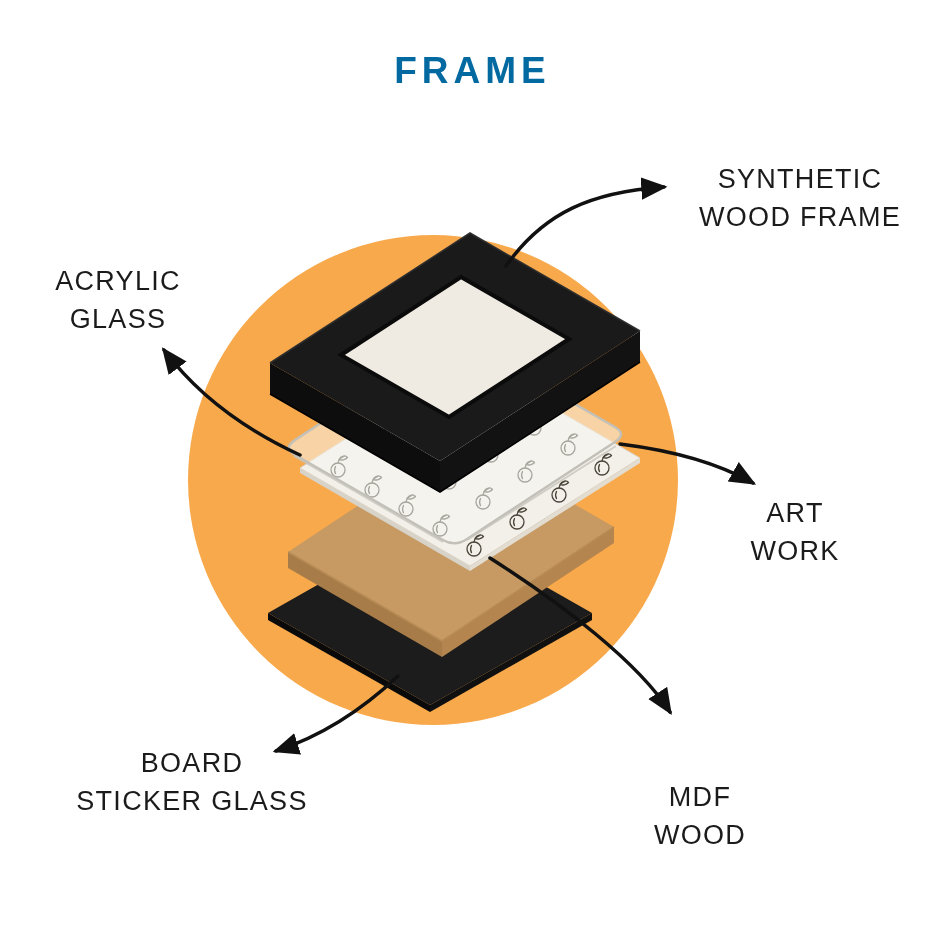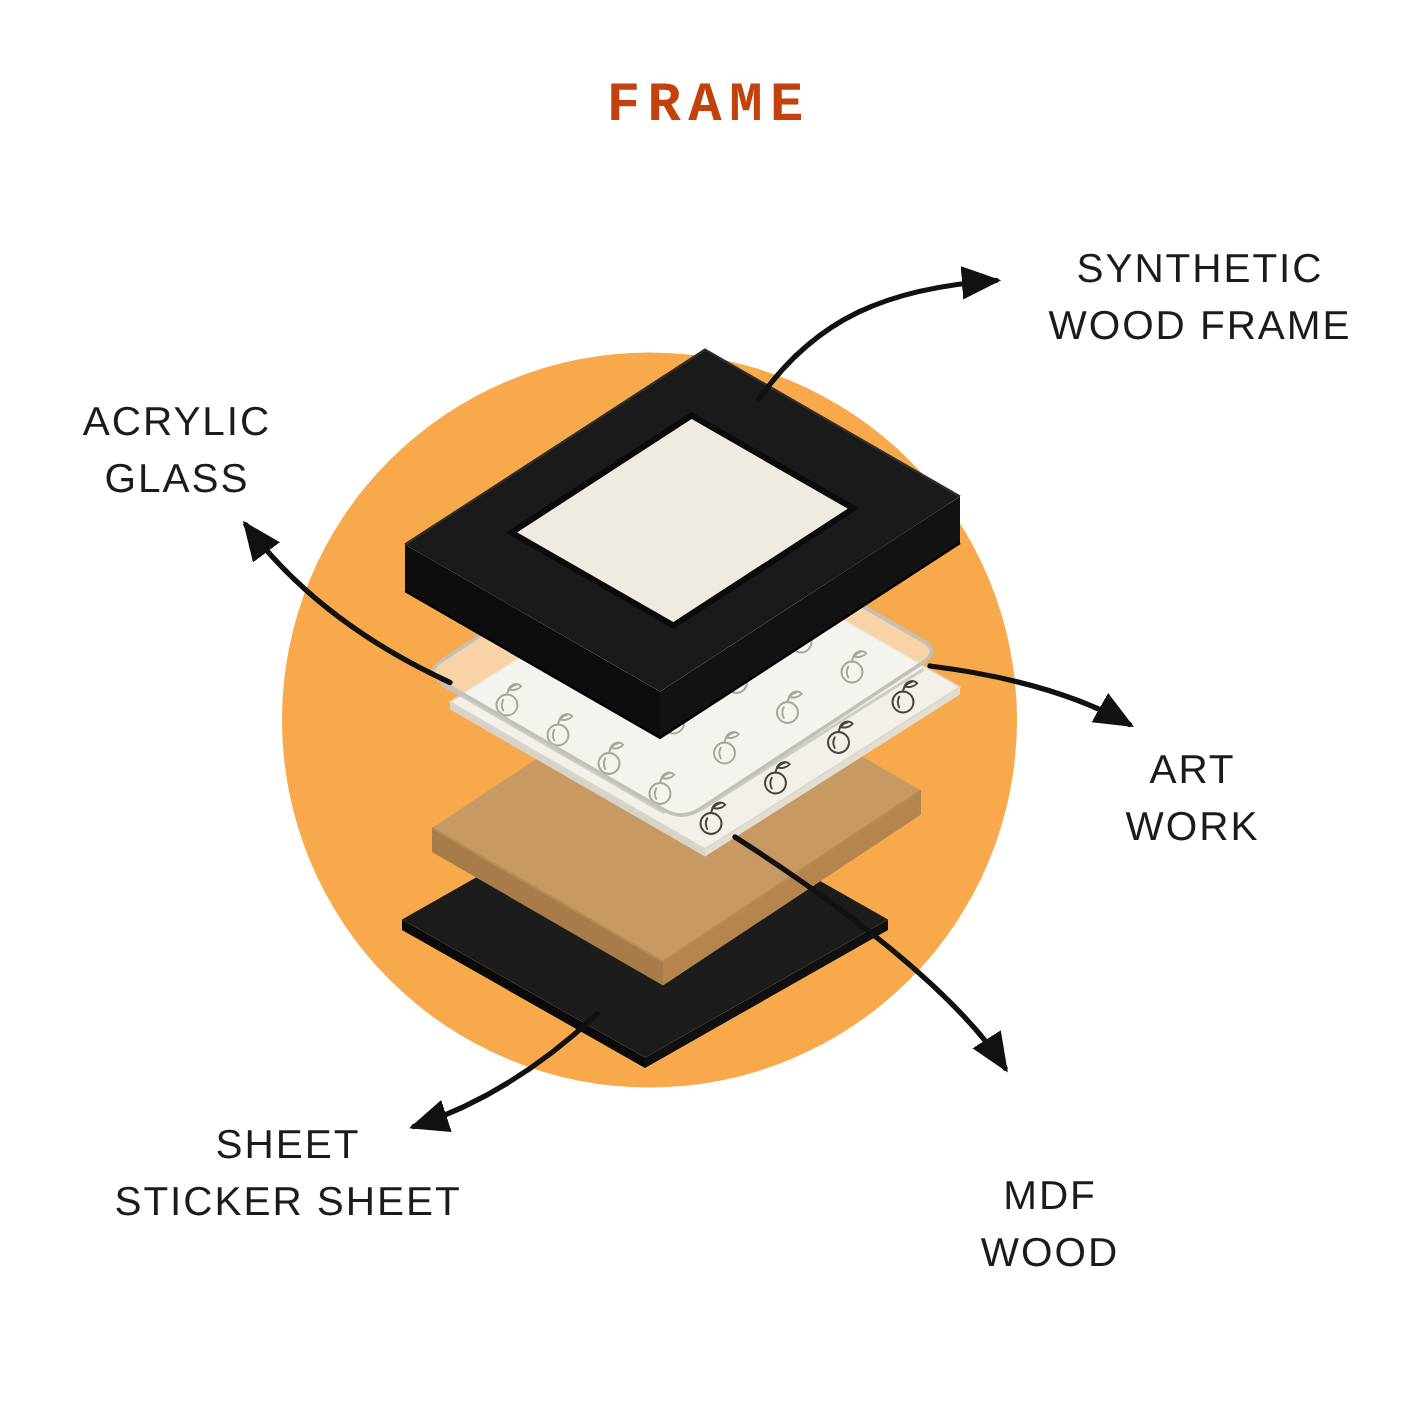--- a/index.html
+++ b/index.html
@@ -3,21 +3,21 @@
 <meta charset="utf-8">
 <style>
   html,body{margin:0;padding:0;background:#ffffff;}
   .canvas{
     position:relative;width:945px;height:945px;background:#ffffff;overflow:hidden;
     font-family:"Liberation Sans",sans-serif;color:#1b1b1b;
   }
   .diagram-svg{position:absolute;left:0;top:0;width:945px;height:945px;}
   .title{
     position:absolute;top:50px;left:0;right:0;text-align:center;
-    font-size:37px;font-weight:800;letter-spacing:5px;color:#c2410c;font-family:Liberation Mono, monospace;
+    font-size:37px;font-weight:800;letter-spacing:5px;color:#0369a1;
   }
   .callout{
     position:absolute;text-align:center;font-size:27px;letter-spacing:1.3px;
     line-height:1.42;color:#1b1b1b;
   }
   .callout-synthetic{left:650px;top:160px;width:300px;}
   .callout-acrylic{left:8px;top:262px;width:220px;}
   .callout-artwork{left:695px;top:494px;width:200px;}
   .callout-mdf{left:600px;top:778px;width:200px;}
   .callout-sticker{left:42px;top:744px;width:300px;}
@@ -129,17 +129,17 @@
     <div>ART</div>
     <div>WORK</div>
   </div>
 
   <div class="callout callout-mdf">
     <div>MDF</div>
     <div>WOOD</div>
   </div>
 
   <div class="callout callout-sticker">
-    <div>SHEET</div>
-    <div>STICKER SHEET</div>
+    <div>BOARD</div>
+    <div>STICKER GLASS</div>
   </div>
 
 </div>
 
 </body></html>

